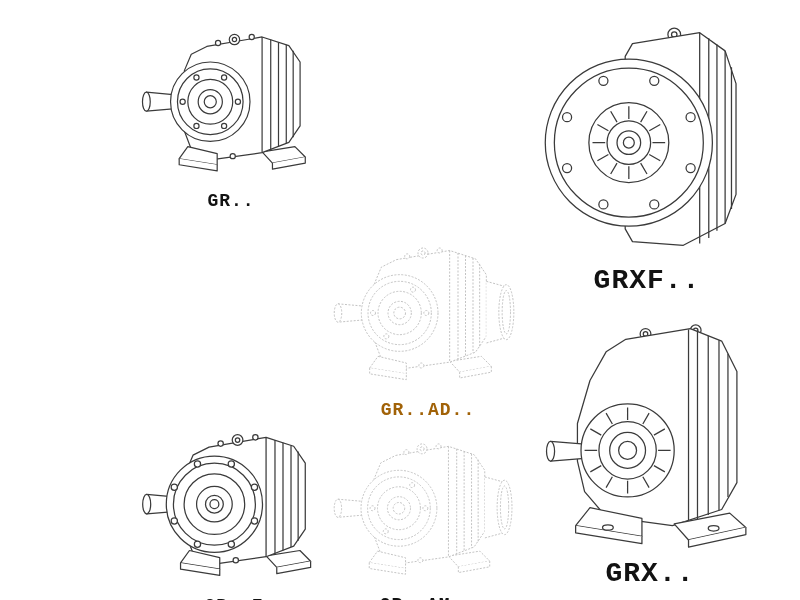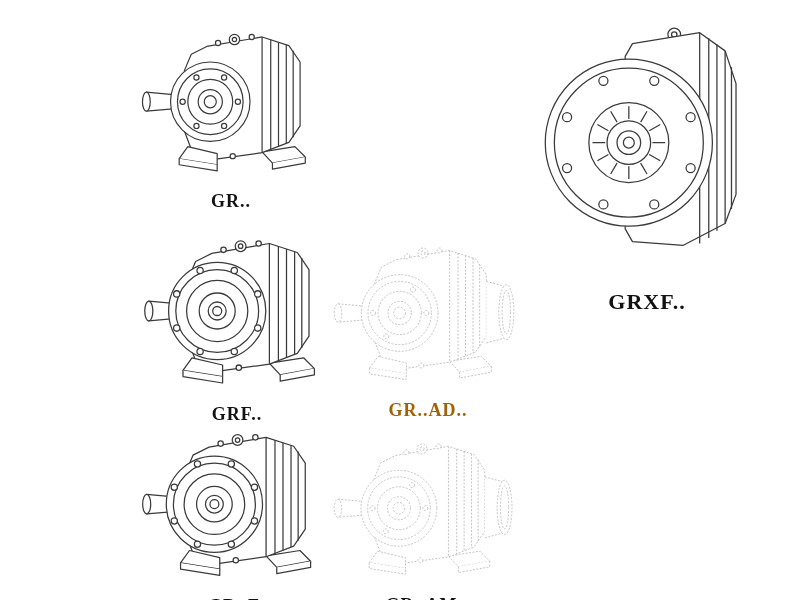--- a/index.html
+++ b/index.html
@@ -5,24 +5,24 @@
   html,body { margin:0; padding:0; background:#ffffff; }
   .page {
     position:relative; width:800px; height:600px; background:#ffffff;
     overflow:hidden; font-family:"Liberation Serif", serif;
   }
   .fig { position:absolute; display:flex; flex-direction:column; align-items:center; }
   .fig svg { display:block; color:#3b3b3b; }
   .fig.phantom svg { color:#c3c3c3; }
   .fig.phantom svg use { stroke-dasharray:2.4 1.8; }
   .cap {
-    font-family:Liberation Serif, serif; font-weight:700; font-size:18px;
+    font-family:Liberation Mono, monospace; font-weight:700; font-size:18px;
     color:#121212; margin-top:12px; letter-spacing:1px; white-space:nowrap;text-align:center;
   }
-  .cap.big { font-size:22px; margin-top:24px; }
+  .cap.big { font-size:28px; margin-top:0; }
   .defs { position:absolute; width:0; height:0; overflow:hidden; }
 </style>
 </head>
 <body>
 
 <svg class="defs" aria-hidden="true">
   <defs>
     <g id="gx-housing">
       <path d="M146 148 L184 142 L196 154 L158 161 Z"></path>
       <path d="M196 154 L196 161 L158 168 L158 161"></path>
@@ -171,26 +171,20 @@
   </figure>
 
 
   <figure class="fig" style="left:498px; top:4px;">
     <svg viewBox="0 0 240 270" width="218">
         <use href="#sym-flangefront"></use>
       </svg>
     <figcaption class="cap big">GRXF..</figcaption>
   </figure>
 
-  <figure class="fig" style="left:98px; top:214px;">
-    <svg viewBox="0 0 220 180" width="198">
-        <use href="#sym-flange"></use>
-      </svg>
-    <figcaption class="cap">GRF..</figcaption>
-  </figure>
 
   <figure class="fig phantom" style="left:288px; top:222px;">
     <svg viewBox="0 0 240 180" width="200">
         <use href="#sym-adapter"></use>
       </svg>
     <figcaption class="cap" style="color:#a16207">GR..AD..</figcaption>
   </figure>
 
   <figure class="fig" style="left:96px; top:408px;">
     <svg viewBox="0 0 220 180" width="196">
@@ -199,14 +193,20 @@
     <figcaption class="cap">GR..F</figcaption>
   </figure>
 
   <figure class="fig phantom" style="left:288px; top:418px;">
     <svg viewBox="0 0 240 180" width="198">
         <use href="#sym-adapter"></use>
       </svg>
     <figcaption class="cap" style="color:#121212">GR..AM..</figcaption>
   </figure>
 
+  <figure class="fig" style="left:498px; top:300px;">
+    <svg viewBox="0 0 250 270" width="224">
+        <use href="#sym-grx"></use>
+      </svg>
+    <figcaption class="cap big">GRX..</figcaption>
+  </figure>
 
 </div>
 
 </body></html>

